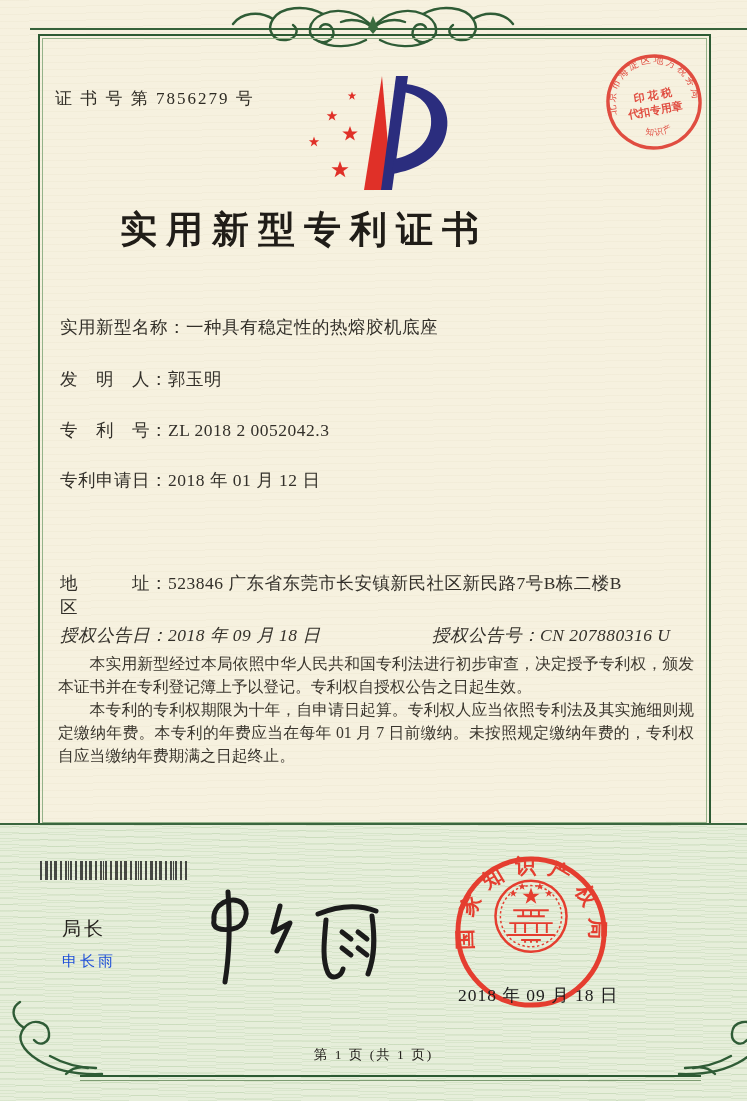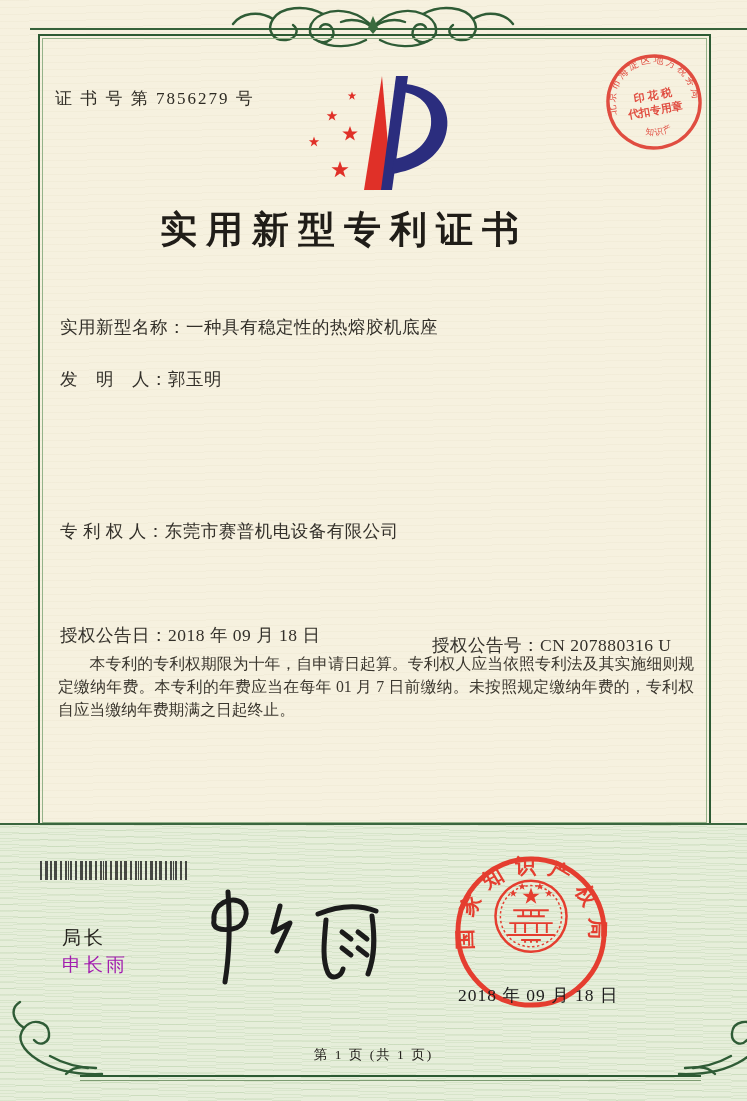--- a/index.html
+++ b/index.html
@@ -23,41 +23,41 @@
         border-top:2px solid #3a663e;}
   .bottom-rule{position:absolute;left:80px;right:80px;top:1075px;height:2px;background:#2c5a33;}
   .bottom-rule2{position:absolute;left:80px;right:80px;top:1080px;height:1px;background:#7d9c72;}
   .corner-orn{position:absolute;width:100px;height:78px;top:1000px;}
   .corner-orn.left{left:4px;}
   .corner-orn.right{right:4px;transform:scaleX(-1);}
   
   .cert-no{position:absolute;left:55px;top:87px;font-size:17px;letter-spacing:2px;color:#2e2b24;}
   .logo{position:absolute;left:288px;top:76px;width:170px;height:120px;}
   .title{position:absolute;left:0;top:205px;width:608px;text-align:center;
-         font-size:37px;font-weight:bold;letter-spacing:9px;color:#201d18;margin-left:40px;}
+         font-size:37px;font-weight:bold;letter-spacing:9px;color:#201d18;}
   .tax-stamp{position:absolute;left:604px;top:52px;width:100px;height:100px;
          transform:rotate(-10deg);opacity:.92;}
   
   .frow{position:absolute;left:60px;width:634px;font-size:17.5px;line-height:24px;color:#33302a;}
   .flabel{letter-spacing:.5px;}
   .fvalue{letter-spacing:.5px;}
   .pre{white-space:pre-wrap;}
-  .dual{display:flex;}
-  .dual .pair2{position:absolute;left:372px;top:10px;}
+  .dual{display:flex;font-style:italic;}
+  .dual .pair2{position:absolute;left:372px;top:0;}
   
   .paras{position:absolute;left:58px;top:652px;width:636px;font-size:15.8px;line-height:23px;
          text-align:justify;color:#3a362e;}
   .paras p{margin:0;text-indent:2em;}
   
   .barcode{position:absolute;left:40px;top:861px;width:147px;height:19px;opacity:.78;
          background-image:
            repeating-linear-gradient(90deg,#1a1a1a 0 2px,transparent 2px 5px),
            repeating-linear-gradient(90deg,#1a1a1a 0 1px,transparent 1px 7px);}
-  .signer-title{position:absolute;left:62px;top:916px;font-size:19px;letter-spacing:3px;color:#23211c;margin-top:9px;}
-  .signer-name{position:absolute;left:62px;top:952px;font-size:19px;letter-spacing:3px;color:#a21caf;}
+  .signer-title{position:absolute;left:62px;top:916px;font-size:19px;letter-spacing:3px;color:#23211c;}
+  .signer-name{position:absolute;left:62px;top:952px;font-size:15px;letter-spacing:3px;color:#1d4ed8;}
   .signature{position:absolute;left:190px;top:880px;width:205px;height:112px;}
   .seal{position:absolute;left:452px;top:853px;width:158px;height:158px;opacity:.95;}
   .seal-date{position:absolute;left:458px;top:983px;font-size:17.5px;letter-spacing:1px;color:#1c1c1c;z-index:5;}
   .footer{position:absolute;left:0;top:1046px;width:747px;text-align:center;
           font-size:13.5px;letter-spacing:2px;color:#24221d;}
   .stroke-g{stroke:#2f5c36;fill:none;stroke-width:2.4;stroke-linecap:round;}
 </style>
 </head>
 <body>
 
@@ -120,33 +120,41 @@
   </svg>
 
   <div class="title">实用新型专利证书</div>
 
   <div class="frow" style="top:367px">
     <span class="flabel">发　明　人：</span><span class="fvalue">郭玉明</span>
   </div>
   <div class="frow" style="top:315px">
     <span class="flabel">实用新型名称：</span><span class="fvalue">一种具有稳定性的热熔胶机底座</span>
   </div>
-  <div class="frow" style="top:519px">
-    <span class="flabel">专 利 权 人：</span><span class="fvalue">东莞市赛普机电设备有限公司</span>
+  <div class="frow" style="top:418px">
+    <span class="flabel">专　利　号：</span><span class="fvalue">ZL 2018 2 0052042.3</span>
+  </div>
+  <div class="frow" style="top:468px">
+    <span class="flabel">专利申请日：</span><span class="fvalue">2018 年 01 月 12 日</span>
+  </div>
+  <div class="frow" style="top:571px">
+    <span class="flabel">地　　　址：</span><span class="fvalue pre">523846 广东省东莞市长安镇新民社区新民路7号B栋二楼B
+区</span>
   </div>
   <div class="frow dual" style="top:623px">
     <span>
       <span class="flabel">授权公告日：</span><span class="fvalue">2018 年 09 月 18 日</span>
     </span>
     <span class="pair2">
       <span class="flabel">授权公告号：</span><span class="fvalue">CN 207880316 U</span>
     </span>
   </div>
 
   <div class="paras">
+    <p>本实用新型经过本局依照中华人民共和国专利法进行初步审查，决定授予专利权，颁发本证书并在专利登记簿上予以登记。专利权自授权公告之日起生效。</p>
     <p>本专利的专利权期限为十年，自申请日起算。专利权人应当依照专利法及其实施细则规定缴纳年费。本专利的年费应当在每年 01 月 7 日前缴纳。未按照规定缴纳年费的，专利权自应当缴纳年费期满之日起终止。</p>
   </div>
 
   <div class="green-band"></div>
 
   <div class="barcode"></div>
 
   <div class="signer-title">局长</div>
   <div class="signer-name">申长雨</div>
 

